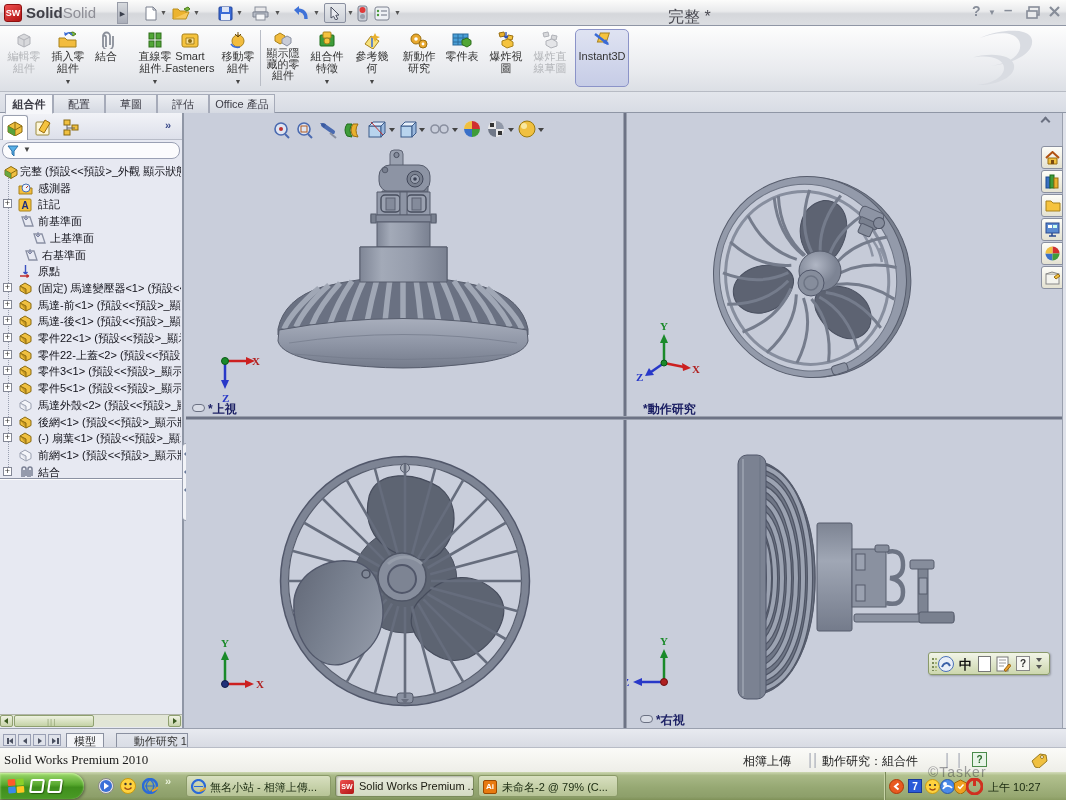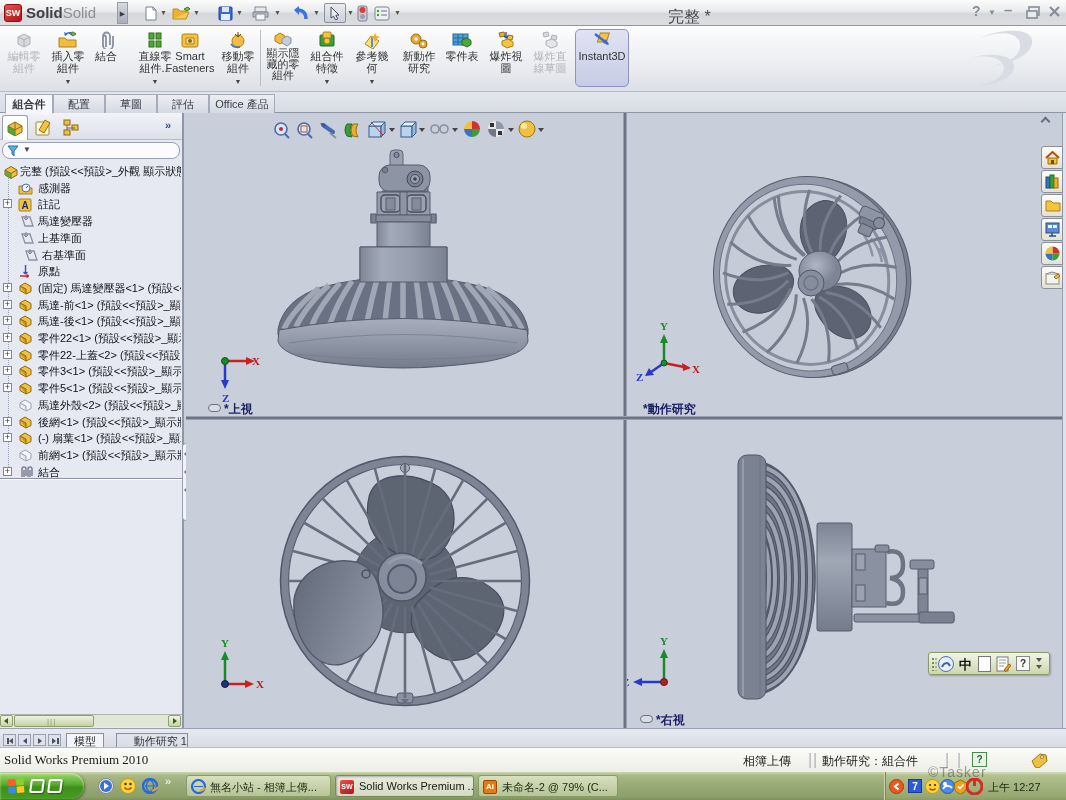--- a/index.html
+++ b/index.html
@@ -269,23 +269,23 @@
         <rect x="1" y="2" width="12" height="12" rx="1" fill="#f5c33e" stroke="#a8821c"></rect>
         <text x="7" y="11.5" font-size="10" font-weight="bold" fill="#203080" text-anchor="middle" font-family="Liberation Sans">A</text>
       </svg>
       <span class="txt" style="left:38px">註記</span>
     </div>
  <div class="row" style="left:0;top:100.1px">
       <svg class="a" style="left:18px;top:1px" width="16" height="15">
         <path d="M4 3h8l3 9H7z" fill="none" stroke="#8a90a4" stroke-width="1.3"></path>
         <path d="M8 1v5M6 4l2 2 2-2" fill="none" stroke="#7a80a0" stroke-width="1"></path>
       </svg>
-      <span class="txt" style="left:38px">馬達變壓器</span>
-    </div>
- <div class="row" style="left:0;top:116.8px">
+      <span class="txt" style="left:38px">前基準面</span>
+    </div>
+ <div class="row" style="left:12px;top:116.8px">
       <svg class="a" style="left:18px;top:1px" width="16" height="15">
         <path d="M4 3h8l3 9H7z" fill="none" stroke="#8a90a4" stroke-width="1.3"></path>
         <path d="M8 1v5M6 4l2 2 2-2" fill="none" stroke="#7a80a0" stroke-width="1"></path>
       </svg>
       <span class="txt" style="left:38px">上基準面</span>
     </div>
  <div class="row" style="left:4px;top:133.5px">
       <svg class="a" style="left:18px;top:1px" width="16" height="15">
         <path d="M4 3h8l3 9H7z" fill="none" stroke="#8a90a4" stroke-width="1.3"></path>
         <path d="M8 1v5M6 4l2 2 2-2" fill="none" stroke="#7a80a0" stroke-width="1"></path>
@@ -494,21 +494,21 @@
   <g>
    <line x1="39" y1="248" x2="62" y2="248" stroke="#cc2020" stroke-width="2.5"></line>
    <path d="M69 248l-9-4v8z" fill="#cc2020"></path>
    <line x1="39" y1="248" x2="39" y2="268" stroke="#2838c8" stroke-width="2.5"></line>
    <path d="M39 276l-4-9h8z" fill="#2838c8"></path>
    <circle cx="39" cy="248" r="3.5" fill="#1a8a2a" stroke="#0a5a16"></circle>
    <text x="66" y="252" font-size="11" font-weight="bold" fill="#b02020" font-family="Liberation Serif">X</text>
    <text x="36" y="289" font-size="11" font-weight="bold" fill="#2838c8" font-family="Liberation Serif">Z</text>
   </g>
  </svg>
- <span class="wlab" style="left:22px;top:288px"><span class="link"></span>*上視</span>
+ <span class="wlab" style="left:6px;top:288px"><span class="link"></span>*上視</span>
 
  <svg class="a" style="left:86px;top:6px" width="280" height="22">
   <g>
    <circle cx="9" cy="10" r="6" fill="#dfe5f2" stroke="#4a6ab0" stroke-width="1.6"></circle>
         <line x1="13" y1="15" x2="17" y2="19" stroke="#4a6ab0" stroke-width="2"></line>
         <circle cx="9" cy="10" r="2" fill="#c03030"></circle>
    <circle cx="32" cy="10" r="6" fill="#dfe5f2" stroke="#4a6ab0" stroke-width="1.6"></circle>
         <line x1="36" y1="15" x2="40" y2="19" stroke="#4a6ab0" stroke-width="2"></line>
         <rect x="29" y="7" width="6" height="6" fill="none" stroke="#b05a20"></rect>
    <path d="M51 6 l10 7" stroke="#4a6ab0" stroke-width="4" stroke-linecap="round"></path>
@@ -935,16 +935,16 @@
       <circle cx="5" cy="5" r="2" fill="#fff"></circle>
     </svg>
  <svg class="a" style="left:953px;top:7px" width="15" height="15">
       <path d="M7.5 1l6 3v4c0 3.5-2.5 6-6 7-3.5-1-6-3.5-6-7V4z" fill="#f0a020" stroke="#a06a08"></path>
       <path d="M5 7.5l2 2 3.5-4" fill="none" stroke="#fff" stroke-width="1.5"></path>
     </svg>
  <svg class="a" style="left:966px;top:6px" width="17" height="17">
       <circle cx="8.5" cy="8.5" r="7.5" fill="none" stroke="#d03020" stroke-width="3"></circle>
       <path d="M8.5 1v7" stroke="#d03020" stroke-width="3"></path>
     </svg>
- <span class="a" style="left:988px;top:8px;font-size:11px;color:#1a2a10">上午 12:27</span>
+ <span class="a" style="left:988px;top:8px;font-size:11px;color:#1a2a10">上午 10:27</span>
 
  <span class="a" style="left:928px;top:-8px;font-size:14px;font-weight:normal;color:rgba(40,40,50,.42);letter-spacing:1px">©Tasker</span>
 </div>
 
 </body></html>

